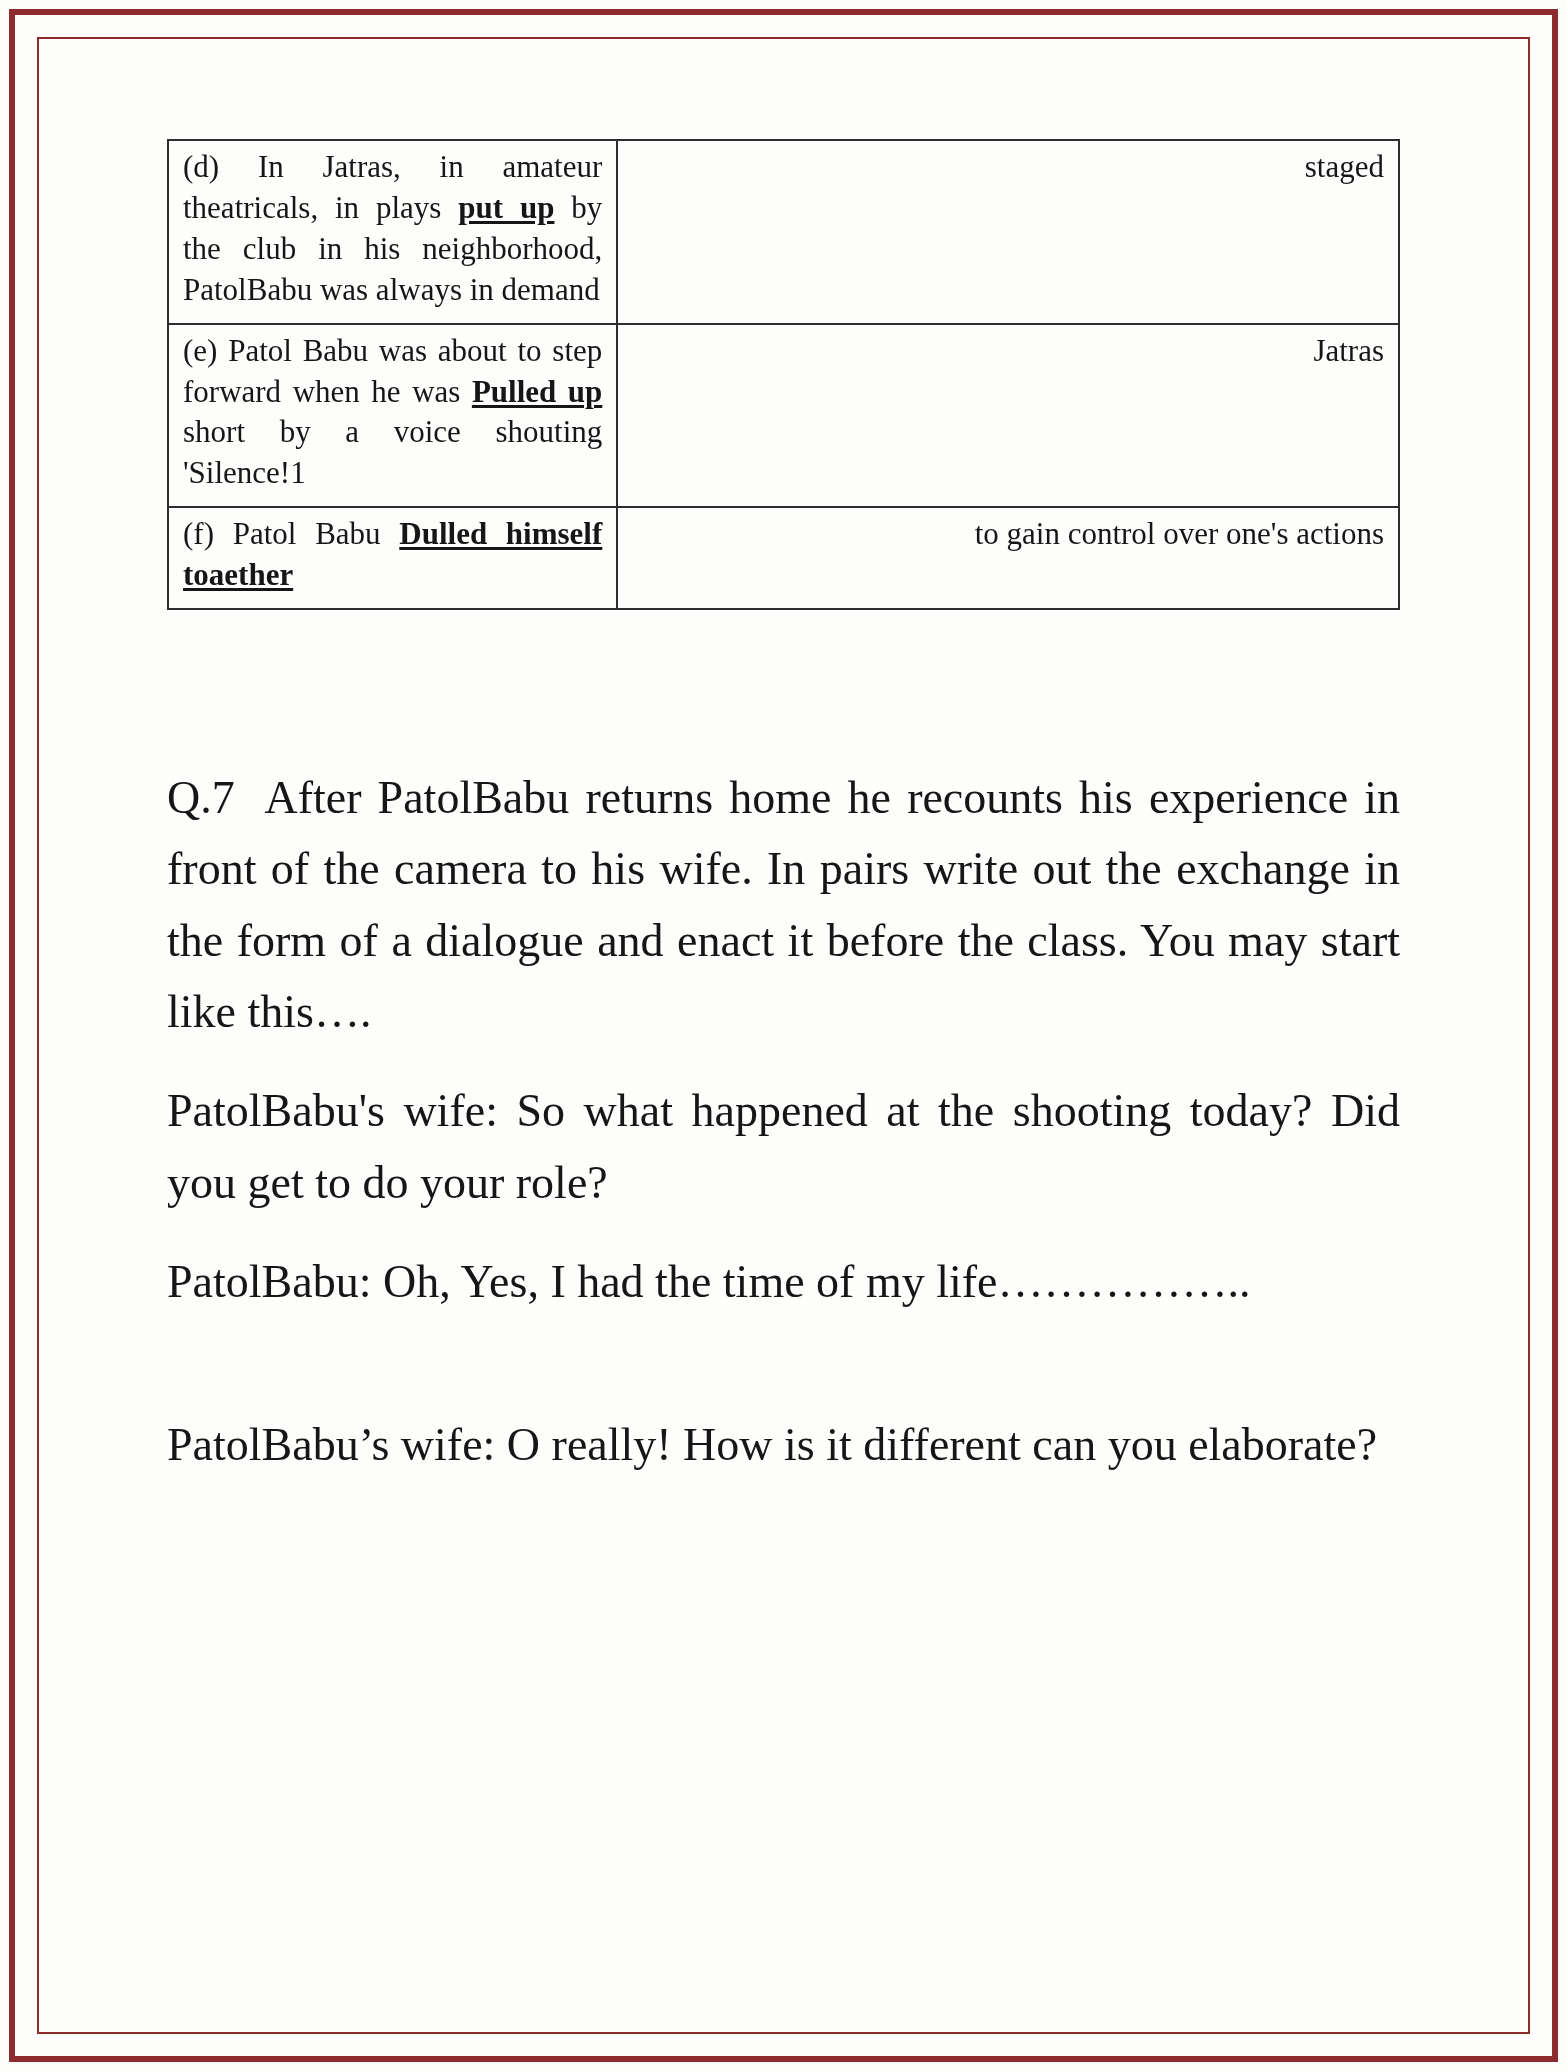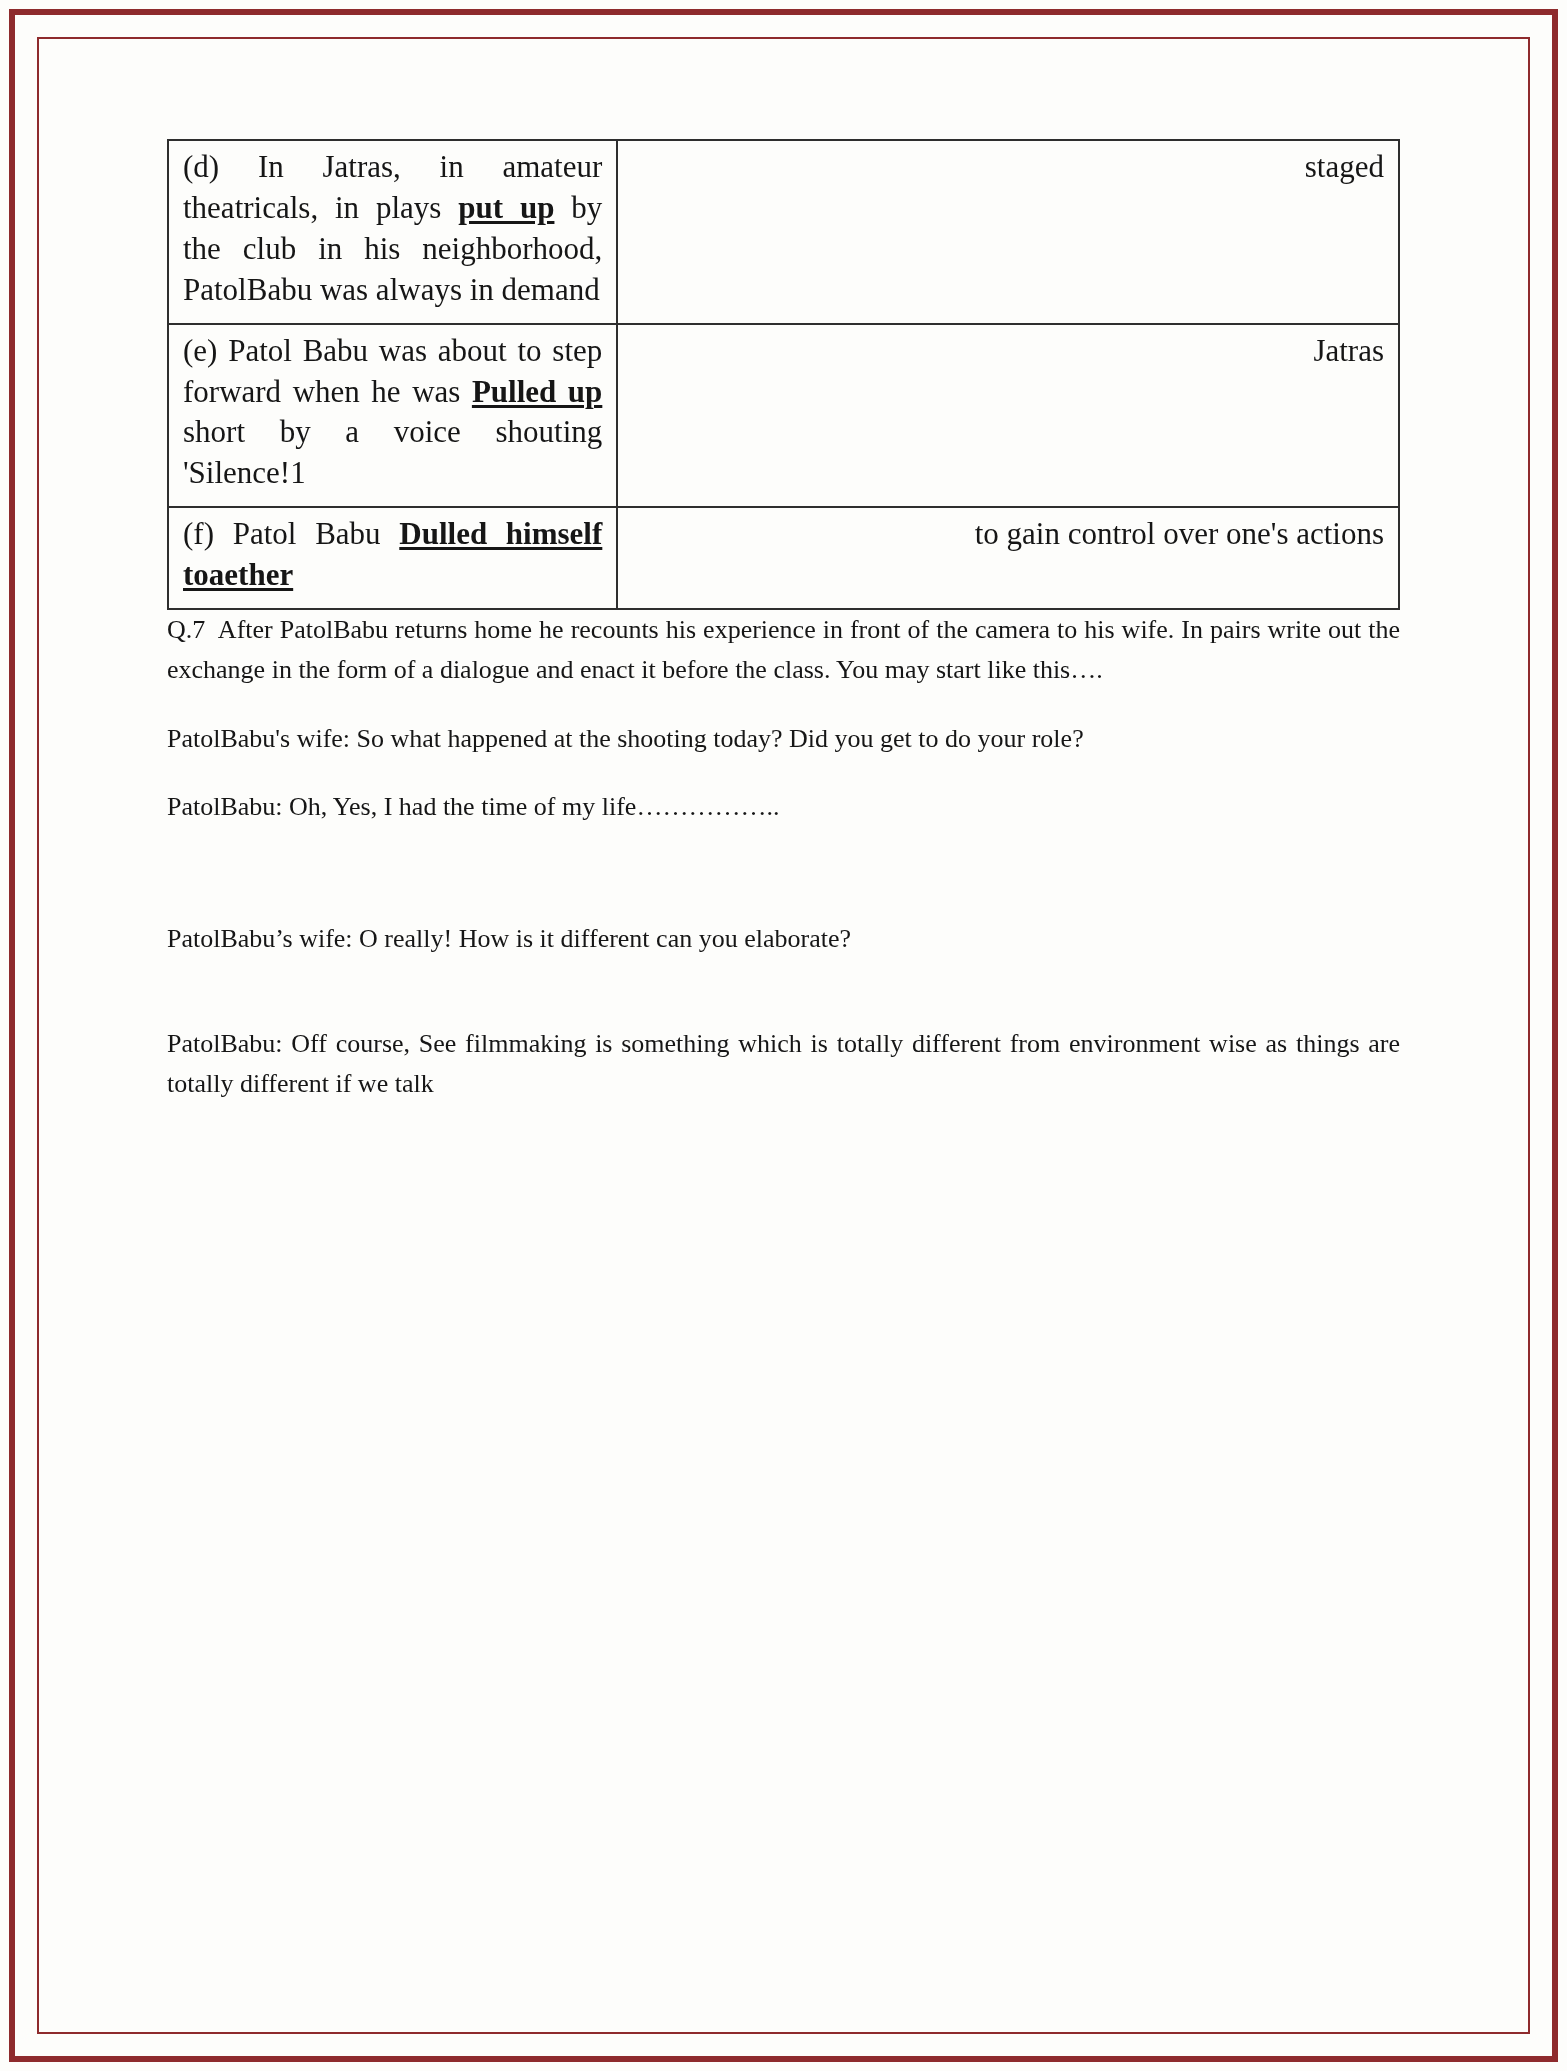--- a/index.html
+++ b/index.html
@@ -49,21 +49,22 @@
   }
   .bu {
     font-weight: bold;
     text-decoration: underline;
     text-decoration-thickness: 3px;
     text-underline-offset: 3px;
   }
 
   
   .body-text {
-    font-size: 26px;
+    margin-top: 152px;
+    font-size: 46px;
     line-height: 1.55;
   }
   .para {
     margin: 0 0 28px 0;
     text-align: justify;
   }
   .gap-xl { margin-top: 92px; }
   .gap-lg { margin-top: 64px; }
 </style>
 </head>
@@ -88,18 +89,17 @@
             <td class="cell-right">to gain control over one's actions</td>
           </tr>
         </tbody>
       </table>
 
       <div class="body-text">
         <p class="para">Q.7&nbsp; After PatolBabu returns home he recounts his experience in front of the camera to his wife. In pairs write out the exchange in the form of a dialogue and enact it before the class. You may start like this….</p>
         <p class="para">PatolBabu's wife: So what happened at the shooting today? Did you get to do your role?</p>
         <p class="para">PatolBabu: Oh, Yes, I had the time of my life……………..</p>
         <p class="para gap-xl">PatolBabu’s wife: O really! How is it different can you elaborate?</p>
-        <p class="para gap-lg">PatolBabu: Off course, See filmmaking is something which is totally different from environment wise as things are totally different if we talk</p>
       </div>
 
     </div>
   </div>
 </div>
 
 </body></html>

